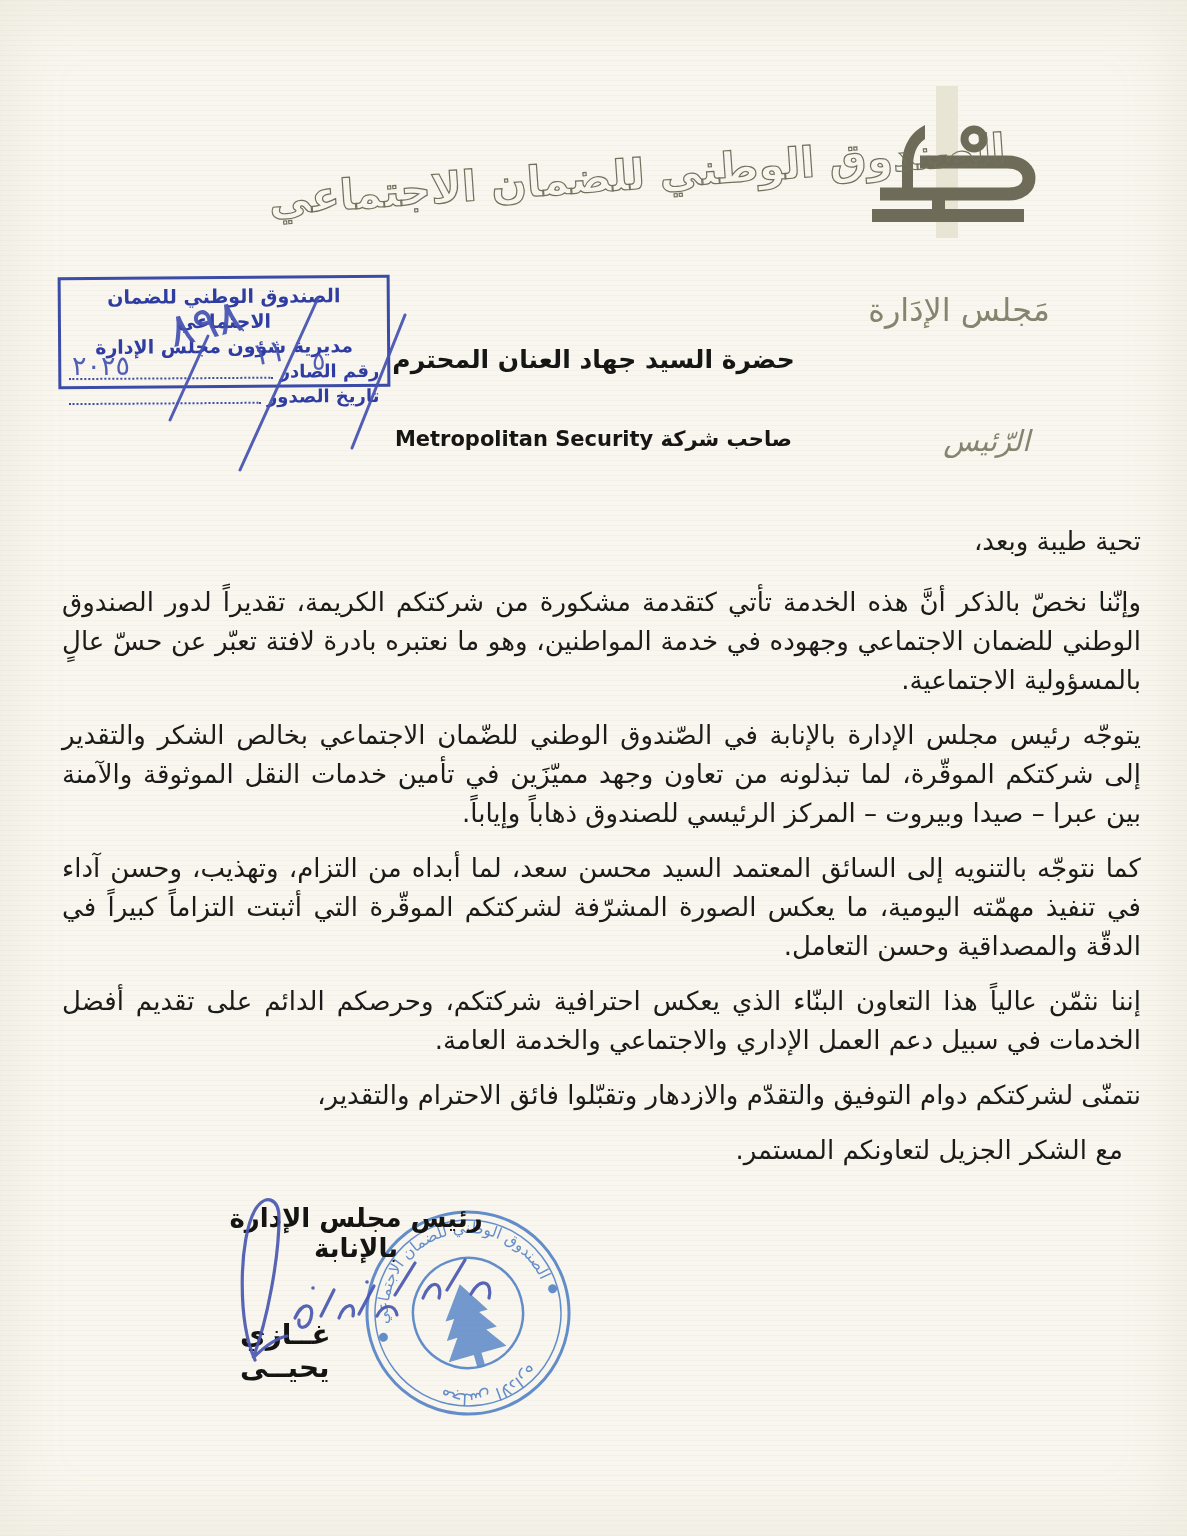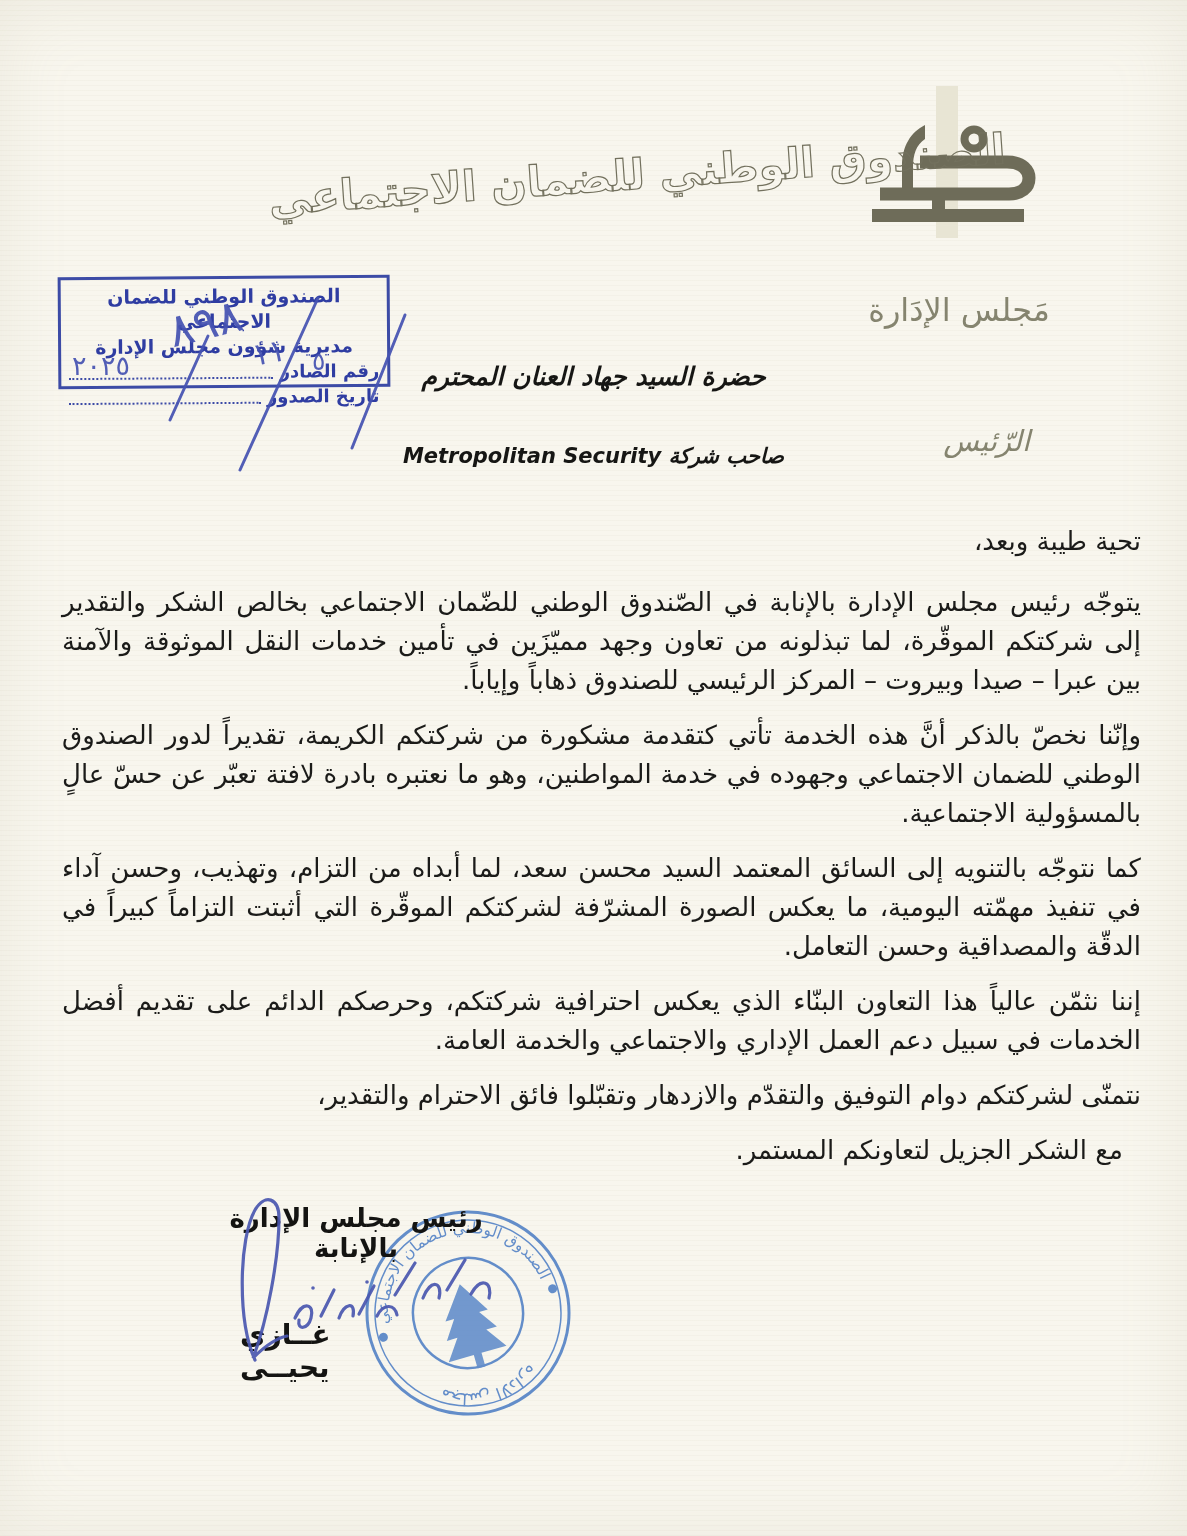--- a/index.html
+++ b/index.html
@@ -47,22 +47,22 @@
   .registry-stamp .leader{ flex:1; border-bottom:2px dotted #3c4ba6; margin:0 6px 5px 0; height:14px;}
   
   .ink{ position:absolute; color:#4653b2; opacity:.93; z-index:5; direction:rtl;}
   .ink-num{ left:168px; top:296px; font-size:46px; transform:rotate(-14deg);}
   .ink-day{ left:312px; top:347px; font-size:25px;}
   .ink-month{ left:252px; top:334px; font-size:31px; transform:rotate(-10deg);}
   .ink-year{ left:72px; top:350px; font-size:27px; letter-spacing:4px;}
   .ink-strokes{ position:absolute; left:60px; top:270px; z-index:5;}
   
   .recipient{
-    position:absolute; left:0; right:0; top:361px;
-    text-align:center; direction:rtl; color:#161614; z-index:2;font-style:italic;
+    position:absolute; left:0; right:0; top:344px;
+    text-align:center; direction:rtl; color:#161614; z-index:2;
   }
   .recipient .r1{ font-size:25px; font-weight:700; line-height:32px; margin-bottom:46px;}
   .recipient .r2{ font-size:21px; font-weight:700; line-height:34px;}
   
   .letter-body{
     position:absolute; top:512px; right:46px; left:62px;
     direction:rtl; text-align:justify;
     font-size:26px; line-height:39px; color:#1b1b19;
   }
   .letter-body .greeting{ margin:10px 0 22px 0;}
@@ -127,22 +127,22 @@
     </g>
   </svg>
 
   <div class="recipient">
     <div class="r1">حضرة السيد جهاد العنان المحترم</div>
     <div class="r2">صاحب شركة Metropolitan Security</div>
   </div>
 
   <div class="letter-body">
     <div class="greeting">تحية طيبة وبعد،</div>
+    <p>وإنّنا نخصّ بالذكر أنَّ هذه الخدمة تأتي كتقدمة مشكورة من شركتكم الكريمة، تقديراً لدور الصندوق الوطني للضمان الاجتماعي وجهوده في خدمة المواطنين، وهو ما نعتبره بادرة لافتة تعبّر عن حسّ عالٍ بالمسؤولية الاجتماعية.</p>
     <p>يتوجّه رئيس مجلس الإدارة بالإنابة في الصّندوق الوطني للضّمان الاجتماعي بخالص الشكر والتقدير إلى شركتكم الموقّرة، لما تبذلونه من تعاون وجهد مميّزَين في تأمين خدمات النقل الموثوقة والآمنة بين عبرا – صيدا وبيروت – المركز الرئيسي للصندوق ذهاباً وإياباً.</p>
-    <p>وإنّنا نخصّ بالذكر أنَّ هذه الخدمة تأتي كتقدمة مشكورة من شركتكم الكريمة، تقديراً لدور الصندوق الوطني للضمان الاجتماعي وجهوده في خدمة المواطنين، وهو ما نعتبره بادرة لافتة تعبّر عن حسّ عالٍ بالمسؤولية الاجتماعية.</p>
     <p>كما نتوجّه بالتنويه إلى السائق المعتمد السيد محسن سعد، لما أبداه من التزام، وتهذيب، وحسن آداء في تنفيذ مهمّته اليومية، ما يعكس الصورة المشرّفة لشركتكم الموقّرة التي أثبتت التزاماً كبيراً في الدقّة والمصداقية وحسن التعامل.</p>
     <p>إننا نثمّن عالياً هذا التعاون البنّاء الذي يعكس احترافية شركتكم، وحرصكم الدائم على تقديم أفضل الخدمات في سبيل دعم العمل الإداري والاجتماعي والخدمة العامة.</p>
     <p class="closing">نتمنّى لشركتكم دوام التوفيق والتقدّم والازدهار وتقبّلوا فائق الاحترام والتقدير،</p>
     <p class="thanks">مع الشكر الجزيل لتعاونكم المستمر.</p>
   </div>
 
   <svg class="round-stamp" width="236" height="236" viewBox="0 0 236 236">
     <g transform="rotate(-16 118 118)" stroke="#4f7fc5" fill="none" opacity="0.88">
       <circle cx="118" cy="118" r="101" stroke-width="3"></circle>
       <circle cx="118" cy="118" r="93" stroke-width="1.5"></circle>

